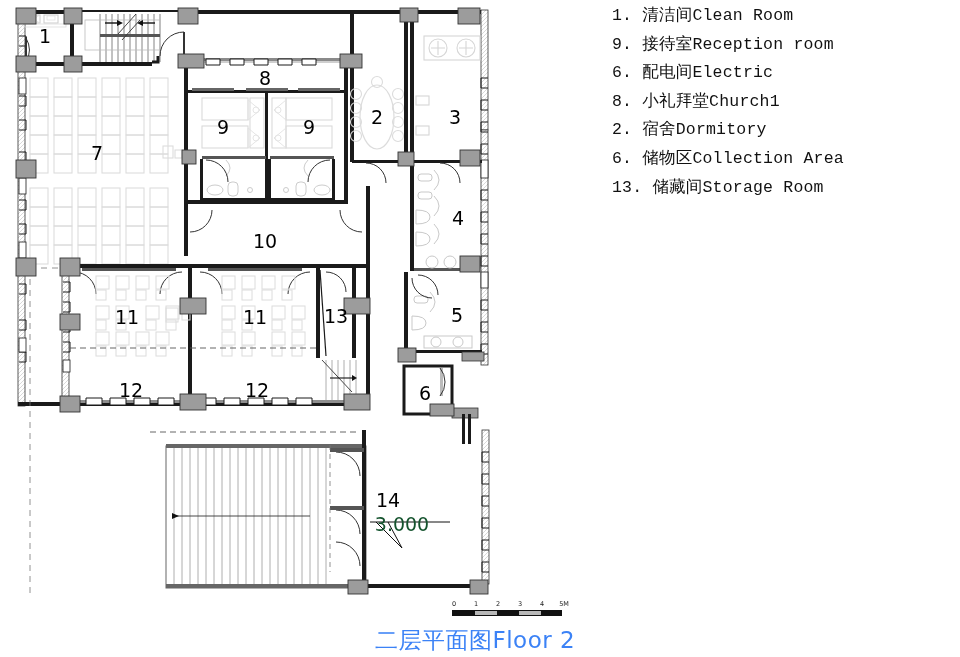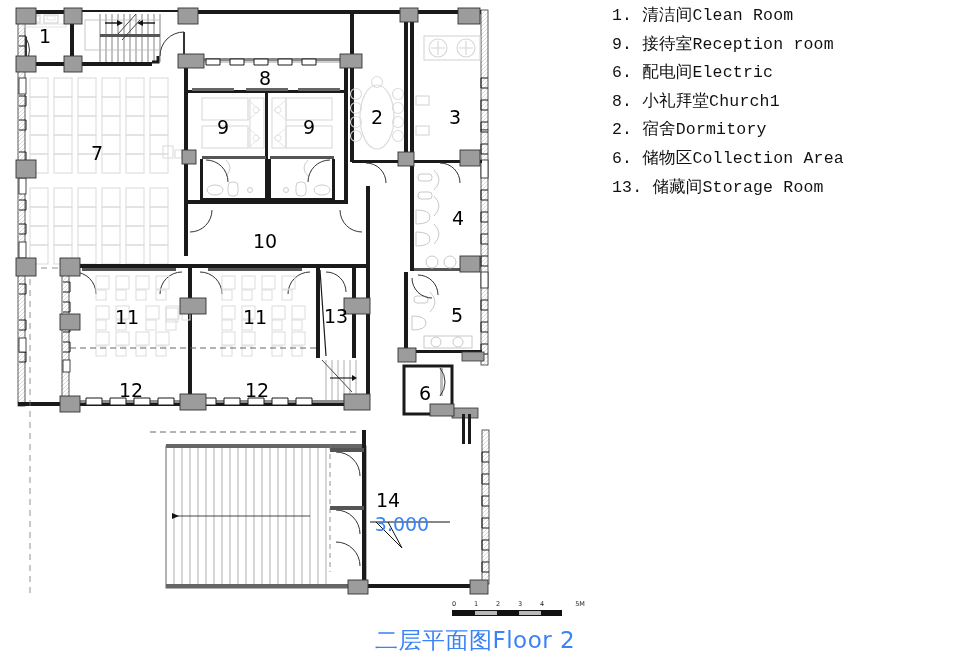--- a/index.html
+++ b/index.html
@@ -23,21 +23,21 @@
   .plan{position:absolute;left:0;top:0;width:600px;height:657px;}
   .plan svg{display:block;}
 
   
   .rlabel{
     position:absolute;font-size:19px;color:#000;
     font-family:"DejaVu Sans","Liberation Sans",sans-serif;
     transform:translate(-50%,-50%);white-space:nowrap;
   }
   .elev{
-    position:absolute;font-size:19px;color:#3b82f6;white-space:nowrap;
+    position:absolute;font-size:19px;color:#14532d;white-space:nowrap;
     transform:translate(-50%,-50%);
   }
 
   
   .plantitle{
     position:absolute;left:375px;top:625px;font-size:23px;color:#3b82f6;
     white-space:nowrap;letter-spacing:.5px;
   }
   .scalewrap{position:absolute;left:452px;top:600px;width:120px;height:22px;}
   .scale-ticklabels{position:relative;height:9px;}
@@ -621,21 +621,21 @@
     <div class="elev" style="left:402px;top:524px;">3.000</div>
   </div>
 
   <div class="scalewrap">
     <div class="scale-ticklabels">
       <span style="left:2px;">0</span>
       <span style="left:24px;">1</span>
       <span style="left:46px;">2</span>
       <span style="left:68px;">3</span>
       <span style="left:90px;">4</span>
-      <span style="left:128px;">5M</span>
+      <span style="left:112px;">5M</span>
     </div>
     <div class="scale-bar">
       <div class="scale-seg seg-dark" style="left:0px;width:22px;"></div>
       <div class="scale-seg seg-light" style="left:22px;width:22px;"></div>
       <div class="scale-seg seg-dark" style="left:44px;width:22px;"></div>
       <div class="scale-seg seg-light" style="left:66px;width:22px;"></div>
       <div class="scale-seg seg-dark" style="left:88px;width:20px;"></div>
     </div>
   </div>
 

